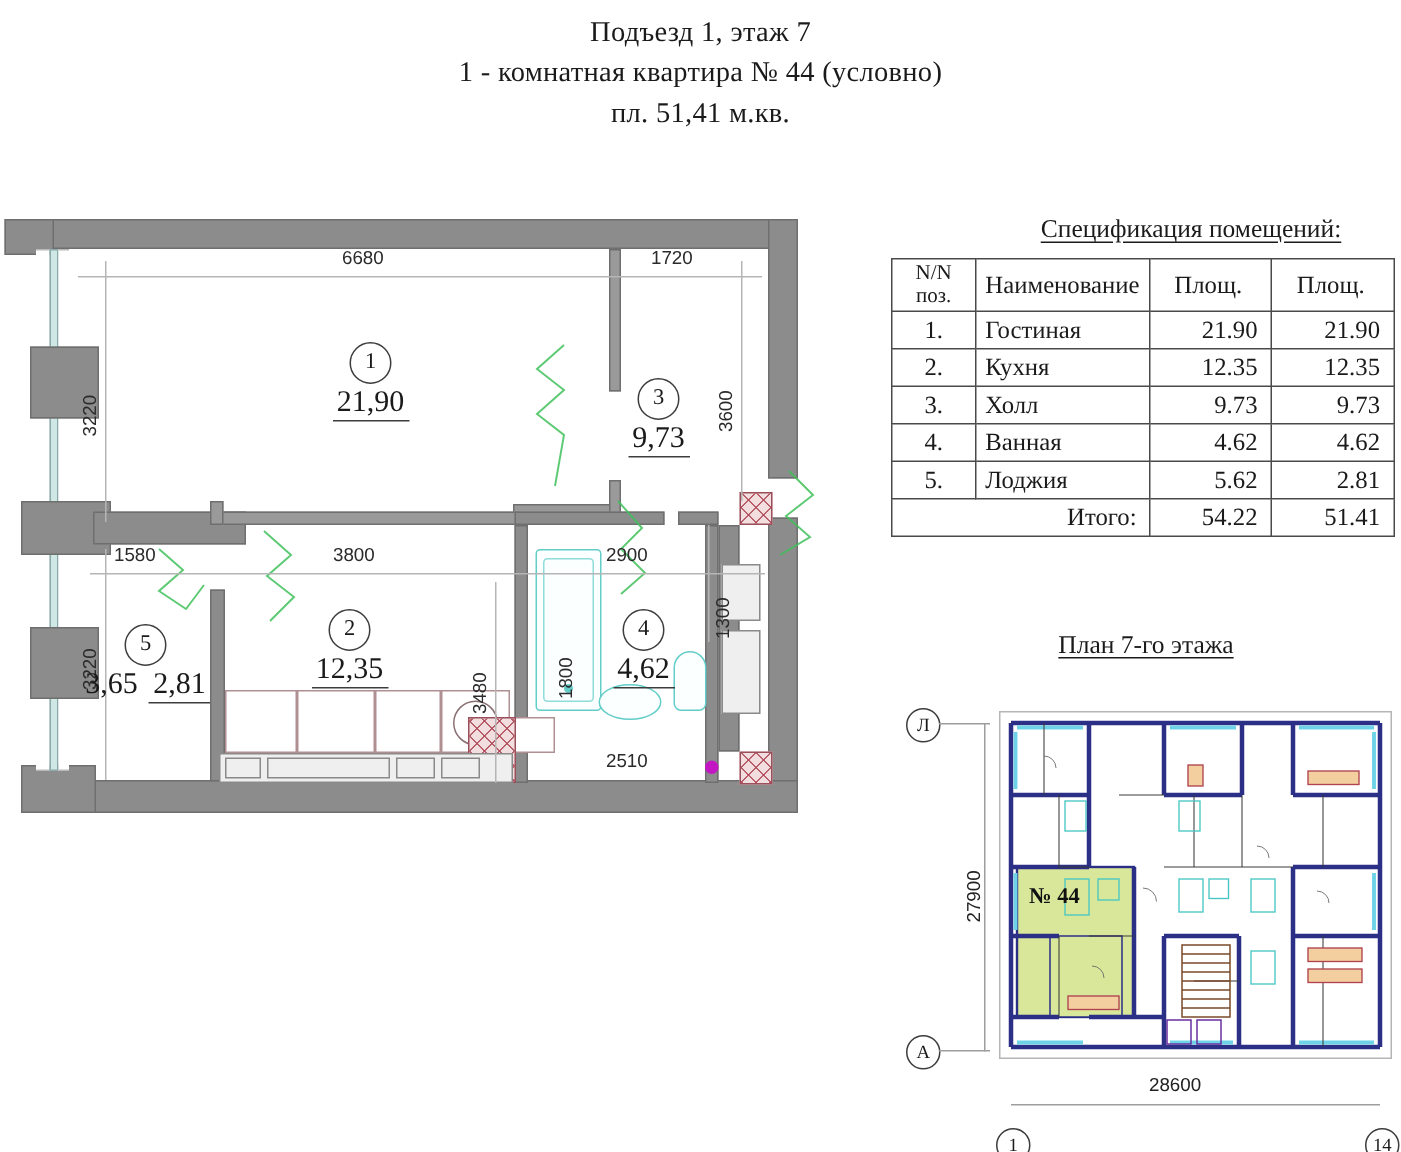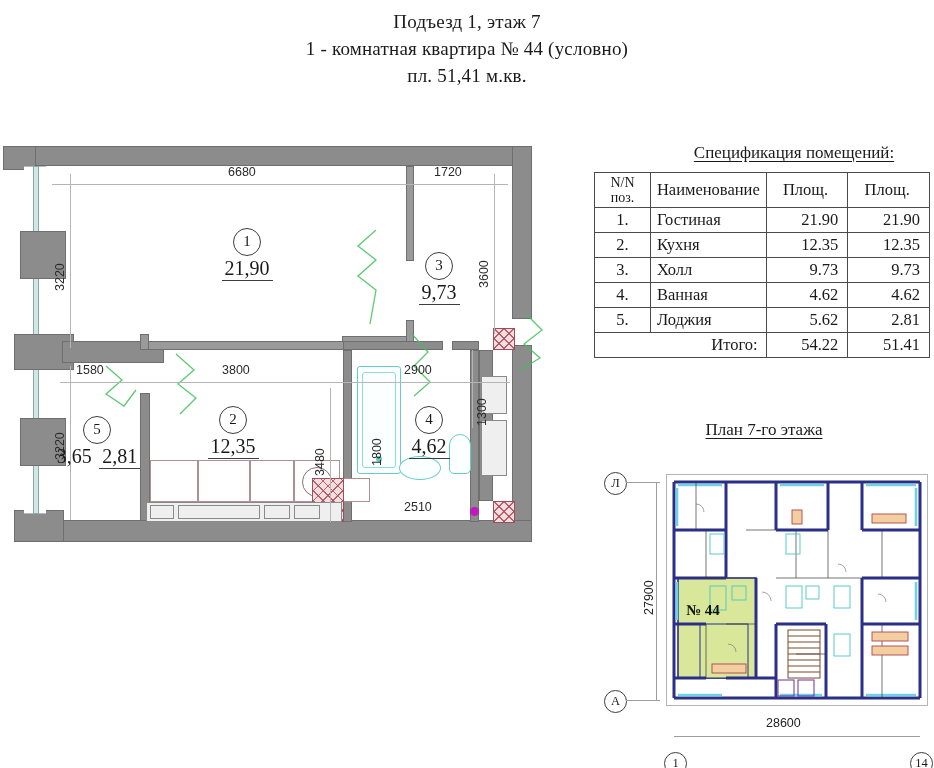--- a/index.html
+++ b/index.html
@@ -90,21 +90,20 @@
     font-family:"Liberation Serif",serif;
   }
   .axis-line{position:absolute;background:#9d9d9d;}
   .mini-dim{
     position:absolute;font-family:"Liberation Sans",sans-serif;font-size:12.5px;color:#222;
   }
   .mini-dim.vert{transform:rotate(-90deg);transform-origin:left top;}
   #flat-badge{
     position:absolute;font-family:"Liberation Serif",serif;font-weight:bold;font-size:15px;
     color:#111;
-    margin-top:12px;
   }
 </style>
 </head>
 <body>
 
 <div id="title-block">
   <div class="tline">Подъезд 1, этаж 7</div>
   <div class="tline">1 - комнатная квартира № 44 (условно)</div>
   <div class="tline">пл. 51,41 м.кв.</div>
 </div>

